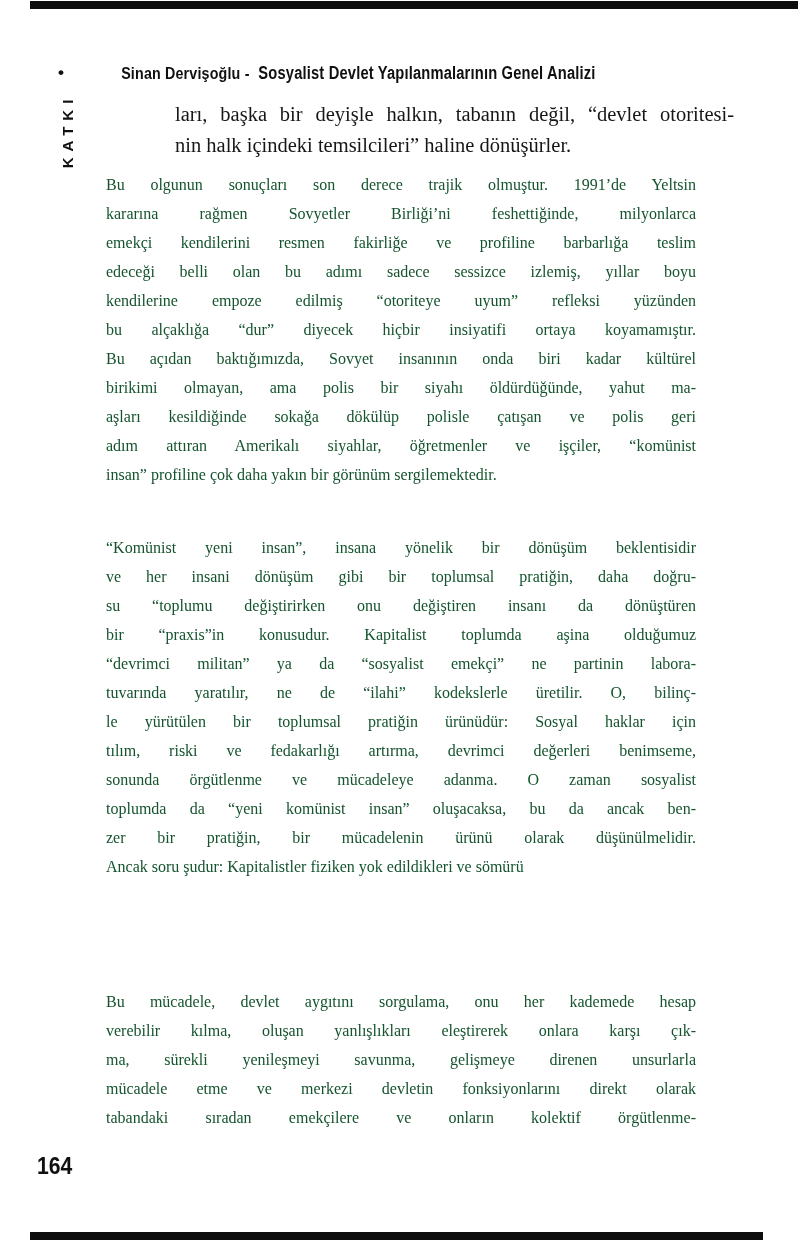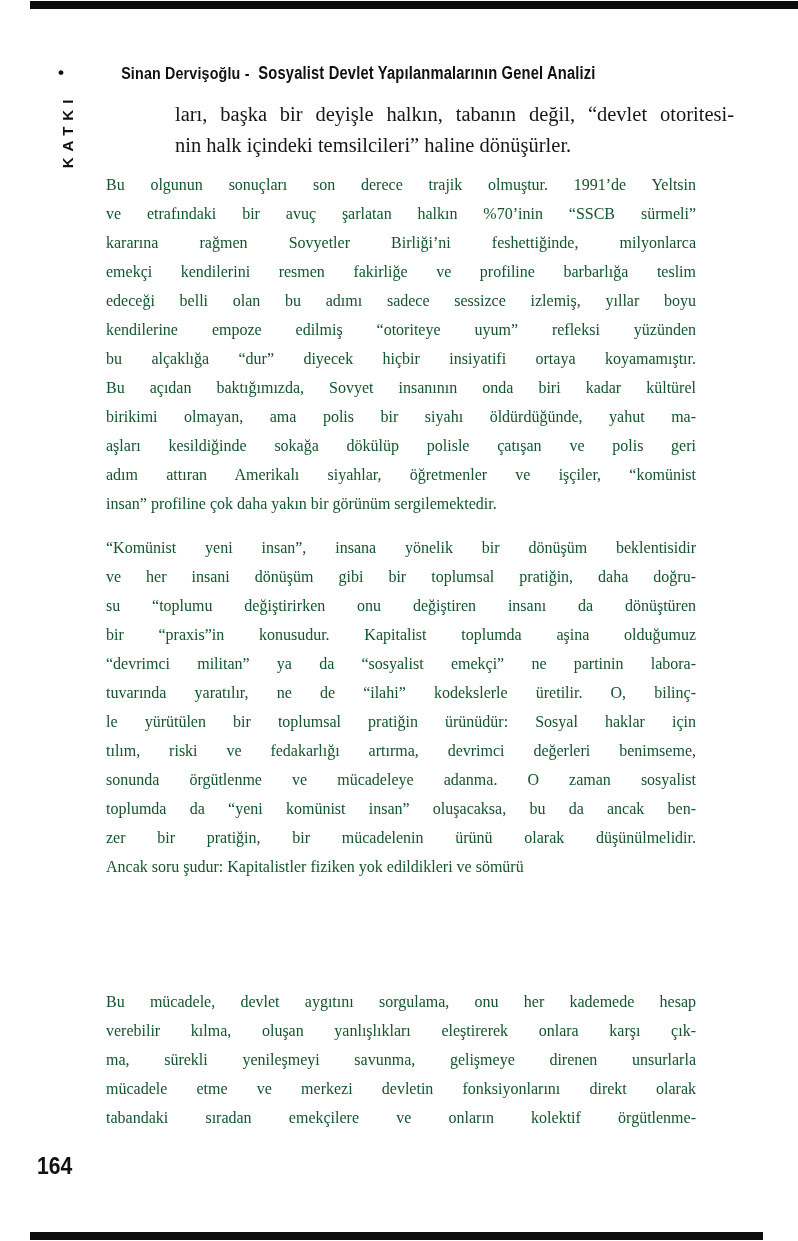--- a/index.html
+++ b/index.html
@@ -118,21 +118,20 @@
 
   <div class="spine-label">KATKI</div>
 
   <div class="para intro-quote para-end">
       <div class="line">ları, başka bir deyişle halkın, tabanın değil, “devlet otoritesi-</div>
       <div class="line">nin halk içindeki temsilcileri” haline dönüşürler.</div>
     </div>
 
   <div class="para para-1 para-end">
       <div class="line">Bu olgunun sonuçları son derece trajik olmuştur. 1991’de Yeltsin</div>
-      <div class="line">ve etrafındaki bir avuç şarlatan halkın %70’inin “SSCB sürmeli”</div>
       <div class="line">kararına rağmen Sovyetler Birliği’ni feshettiğinde, milyonlarca</div>
       <div class="line">emekçi kendilerini resmen fakirliğe ve profiline barbarlığa teslim</div>
       <div class="line">edeceği belli olan bu adımı sadece sessizce izlemiş, yıllar boyu</div>
       <div class="line">kendilerine empoze edilmiş “otoriteye uyum” refleksi yüzünden</div>
       <div class="line">bu alçaklığa “dur” diyecek hiçbir insiyatifi ortaya koyamamıştır.</div>
       <div class="line">Bu açıdan baktığımızda, Sovyet insanının onda biri kadar kültürel</div>
       <div class="line">birikimi olmayan, ama polis bir siyahı öldürdüğünde, yahut ma-</div>
       <div class="line">aşları kesildiğinde sokağa dökülüp polisle çatışan ve polis geri</div>
       <div class="line">adım attıran Amerikalı siyahlar, öğretmenler ve işçiler, “komünist</div>
       <div class="line">insan” profiline çok daha yakın bir görünüm sergilemektedir.</div>

